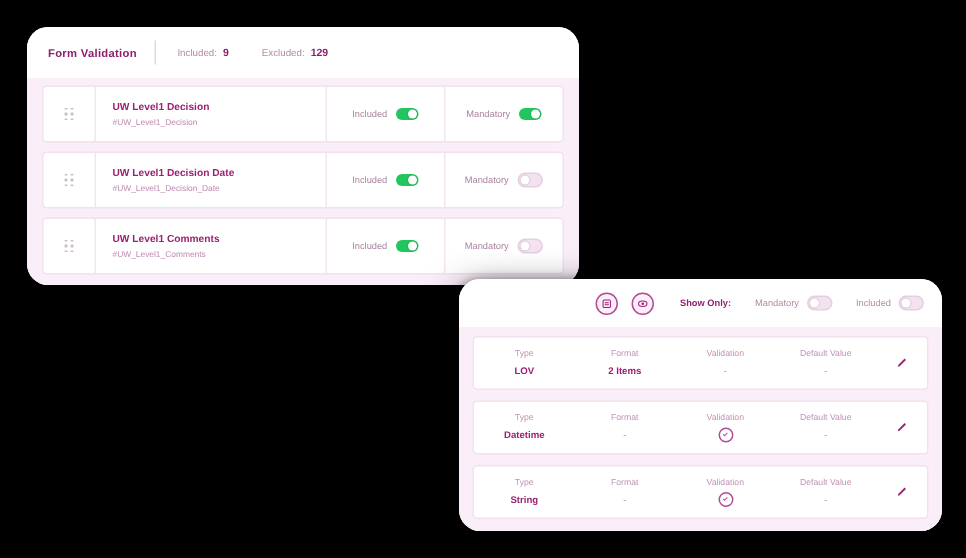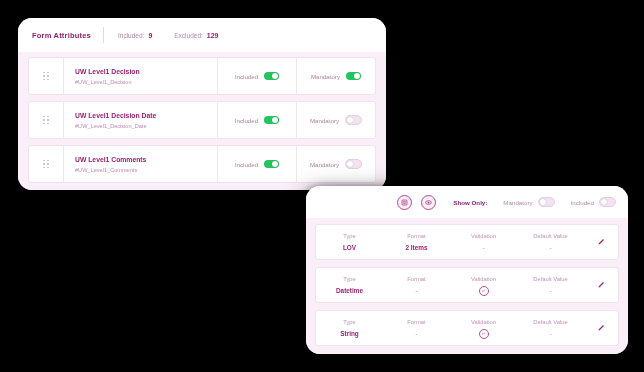--- a/index.html
+++ b/index.html
@@ -66,21 +66,21 @@
          display:inline-flex;align-items:center;justify-content:center;}
 </style>
 </head>
 <body>
 
 <div class="stage">
 
   <div class="panel" id="attr-panel">
 
     <div class="attr-head">
-      <div class="attr-title">Form Attributes</div>
+      <div class="attr-title">Form Validation</div>
       <div class="head-sep"></div>
 
       <div class="count">
         <span>Included:</span>
         <b>9</b>
       </div>
       <div class="count">
         <span>Excluded:</span>
         <b>129</b>
       </div>

